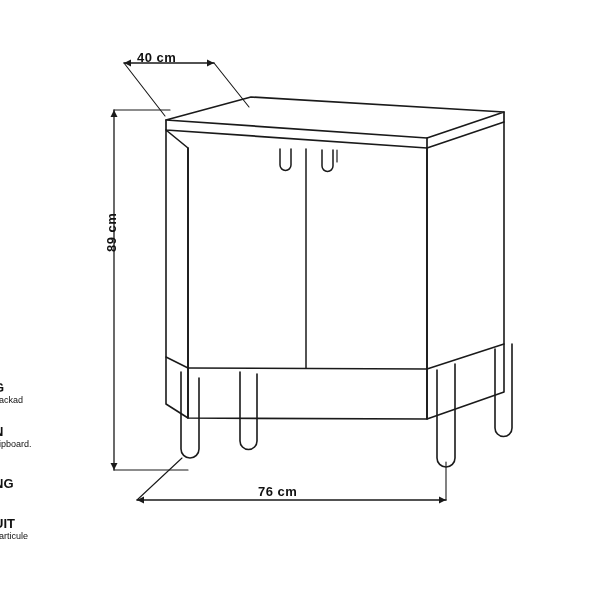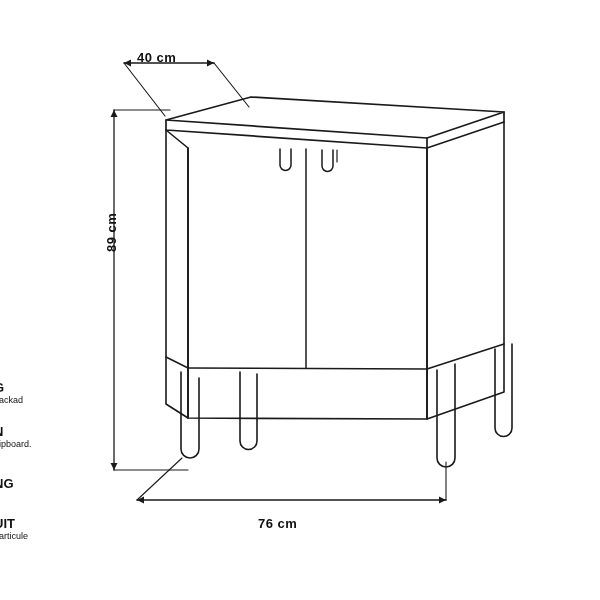--- a/index.html
+++ b/index.html
@@ -37,21 +37,21 @@
     top: 50px;
   }
   #label-height {
     left: 104px;
     top: 252px;
     transform: rotate(-90deg);
     transform-origin: left top;
   }
   #label-width {
     left: 258px;
-    top: 516px;
+    top: 484px;
   }
   .spec-block {
     position: absolute;
     left: -6px;
     color: #111111;
   }
   .spec-name {
     font-size: 13px;
     font-weight: bold;
     line-height: 14px;

